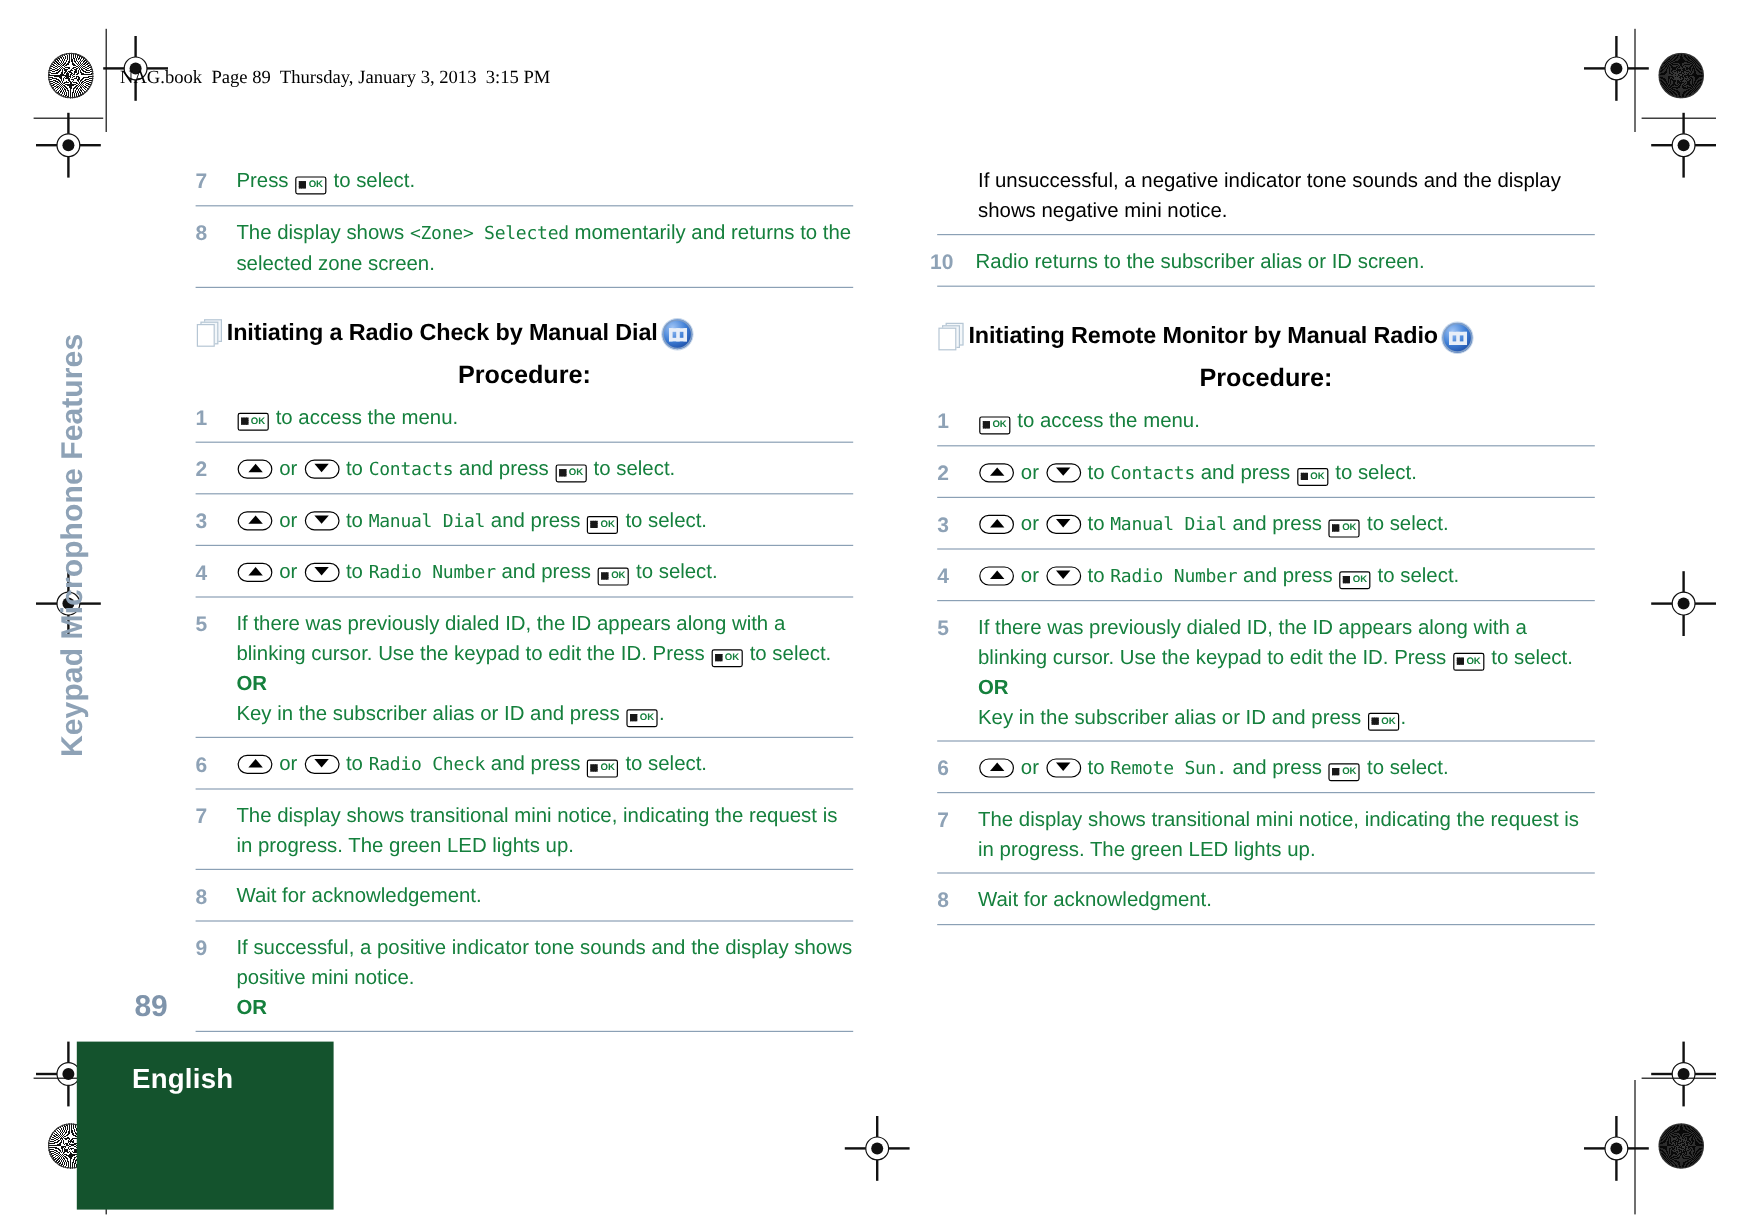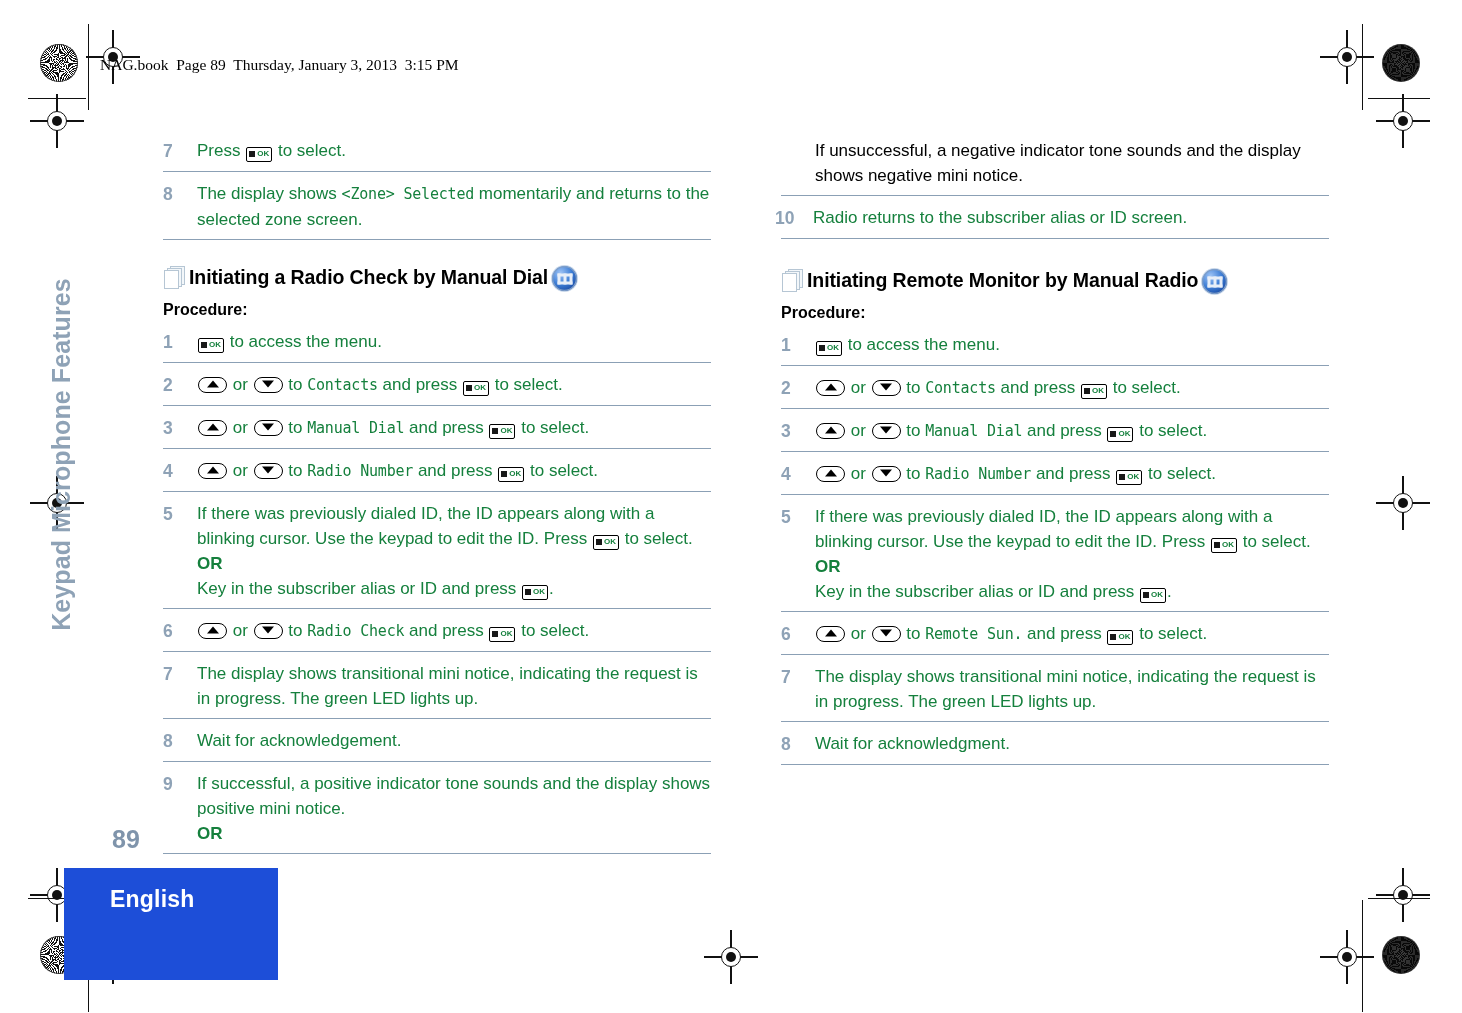--- a/index.html
+++ b/index.html
@@ -48,22 +48,22 @@
     font-size:15.5px; color:#000; white-space:pre;
   }
 
   
   .trim-v { position:absolute; width:1px; background:#111; }
   .trim-h { position:absolute; height:1px; background:#111; }
 
   
   .sidetab {
     position:absolute; left:64px; top:868px;
-    width:214px; height:112px;
-    background:#1d4ed8;
+    width:214px; height:140px;
+    background:#14532d;
   }
   .sidetab-label {
     position:absolute; left:46px; top:18px;
     font-size:23px; font-weight:bold; color:#ffffff;
     letter-spacing:0.2px;
   }
 
   .chapter-tab {
     position:absolute;
     left:-159px; top:440px;
@@ -111,21 +111,21 @@
 
   
   .section-head {
     display:flex; align-items:flex-start; gap:4px;
     margin:26px 0 10px 0;
   }
   .section-head .title {
     font-size:19.5px; font-weight:bold; color:#000; letter-spacing:-0.1px;
   }
   .procedure-label {
-    font-size:16px; font-weight:bold; margin:0 0 10px 0;
+    font-size:21px; font-weight:bold; margin:0 0 10px 0;text-align:center;
   }
   .note-italic {
     font-size:17px; line-height:25px; font-style:italic;
     margin:22px 0 0 0;
   }
   .plain-para {
     font-size:17px; line-height:25px;
     padding:0 0 7px 34px;
     border-bottom:1.6px solid #8ba0b5;
     margin-bottom:9px;

